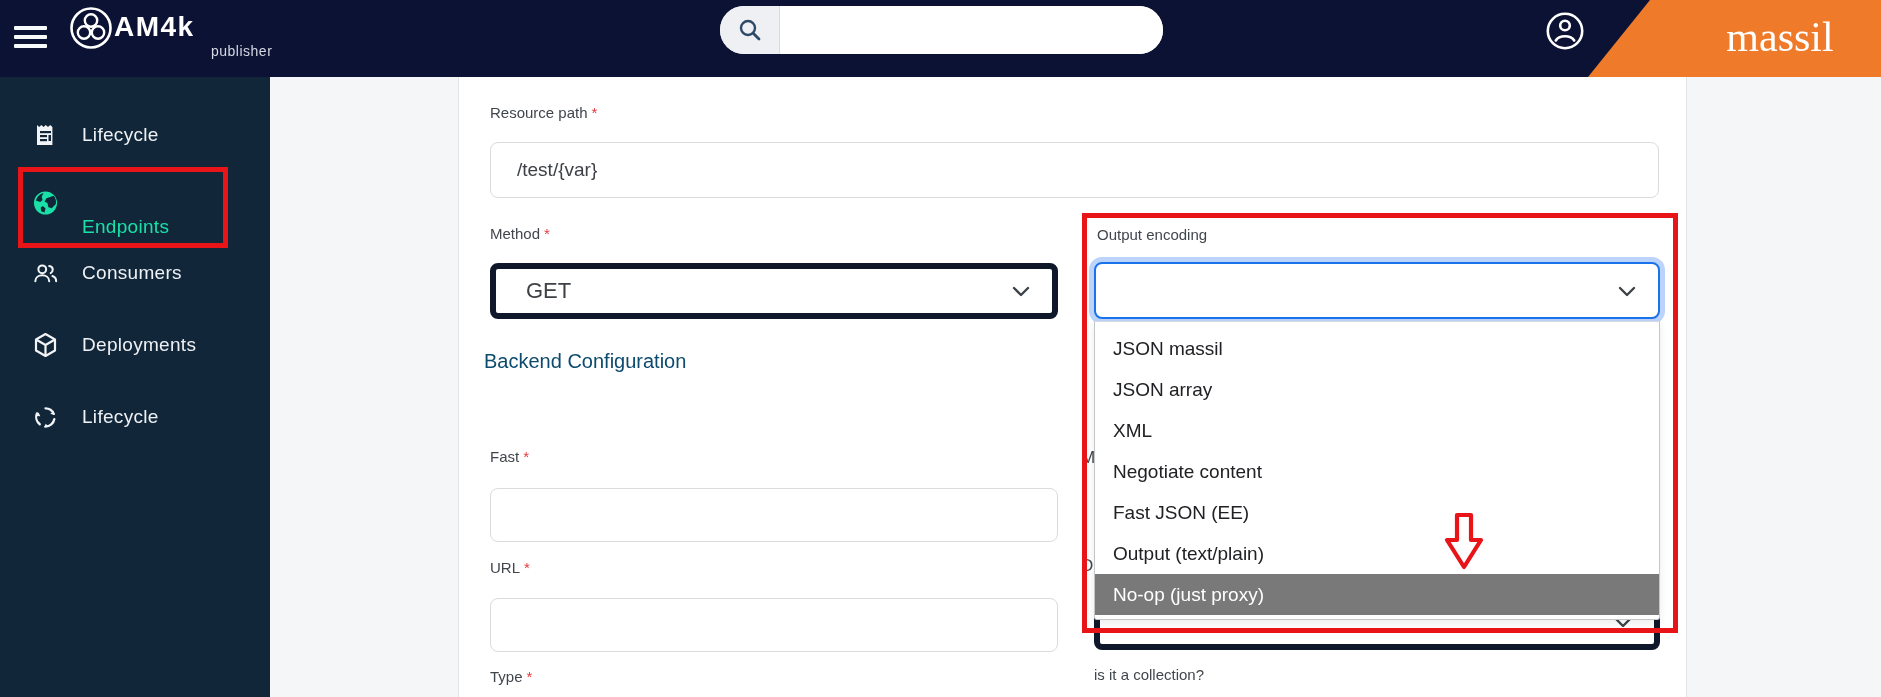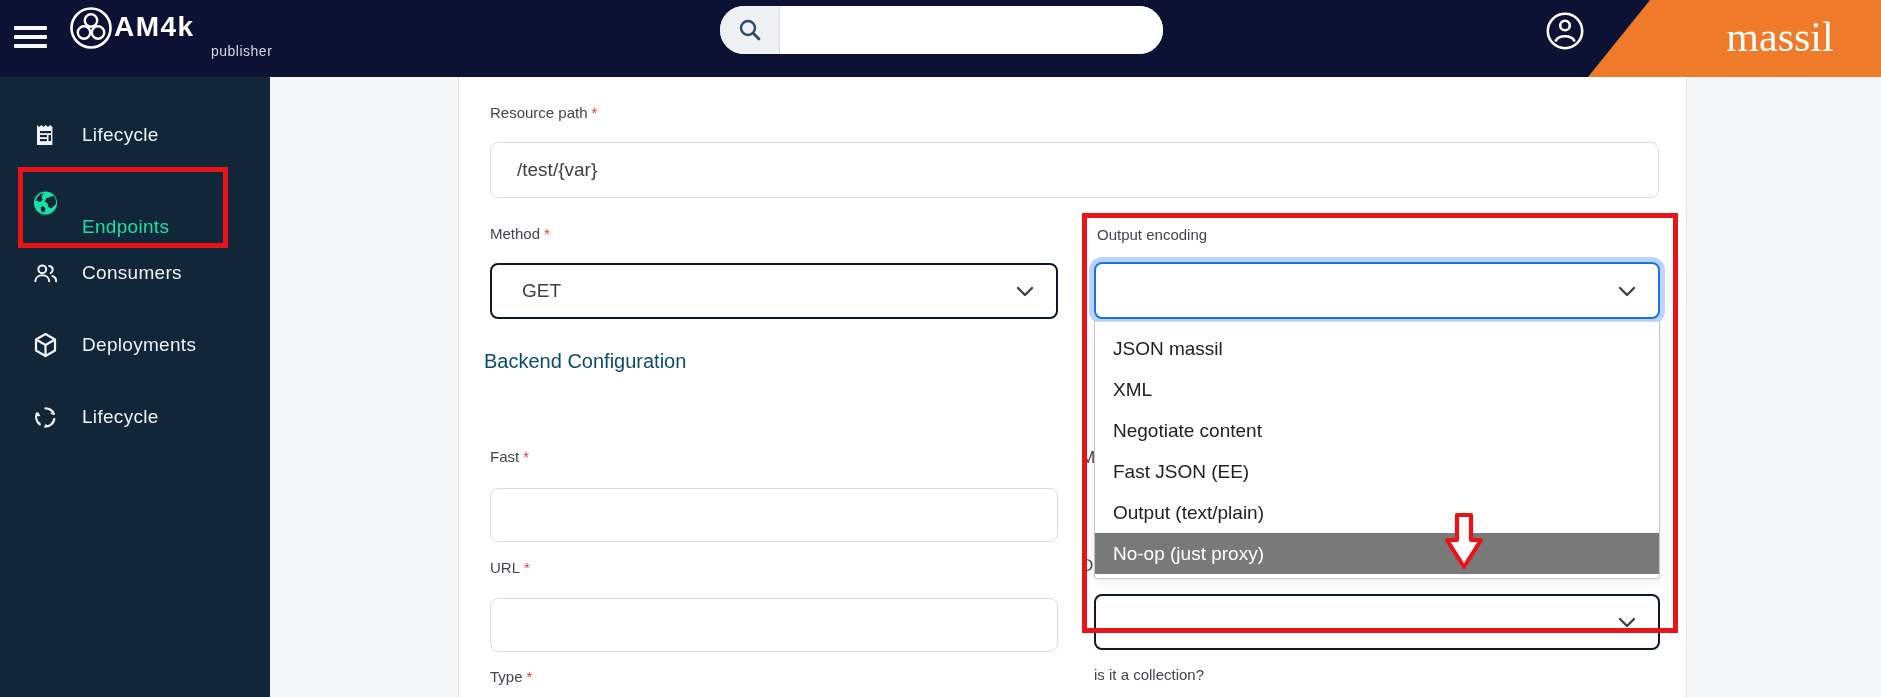--- a/index.html
+++ b/index.html
@@ -37,22 +37,22 @@
   
   .card { position:absolute; left:458px; top:77px; width:1229px; height:620px; background:#ffffff;
           border-left:1px solid #e2e4e8; border-right:1px solid #e2e4e8; z-index:1; }
 
   .lbl { position:absolute; font-size:15px; color:#41464d; z-index:3; white-space:nowrap; }
   .req { color:#e5393c; margin-left:4px; }
   .section-heading { position:absolute; left:484px; top:350px; font-size:20px; color:#0c4a6e; z-index:3; }
 
   .inputbox { position:absolute; background:#fff; border:1px solid #d9dbde; border-radius:8px;
               font-size:19px; color:#3d4145; display:flex; align-items:center; padding:0 26px; z-index:3; }
-  .selectbox { position:absolute; background:#fff; border:2px solid #0f172a; border-radius:8px;
-               font-size:19px; color:#3d4145; display:flex; align-items:center; padding:0 30px; z-index:3; cursor:pointer; }
+  .selectbox { position:absolute; background:#fff; border:6px solid #0f172a; border-radius:8px;
+               font-size:22px; color:#3d4145; display:flex; align-items:center; padding:0 30px; z-index:3; cursor:pointer; }
   .selectbox .chev { position:absolute; right:22px; top:50%; margin-top:-5px; }
 
   .select-focused { position:absolute; left:1094px; top:262px; width:566px; height:57px; background:#fff;
                     border:2px solid #1a73e8; border-radius:8px; box-shadow:0 0 0 5px #bcd4fb; z-index:4; cursor:pointer; }
   .select-focused .chev { position:absolute; right:22px; top:50%; margin-top:-5px; }
 
   .hidden-label { position:absolute; left:1081px; font-size:17px; color:#41464d; z-index:2; white-space:nowrap; }
 
   
   .dropdown { position:absolute; left:1094px; top:321px; width:566px; background:#ffffff;
@@ -220,20 +220,21 @@
   <div class="lbl" style="left:1097px; top:226px; z-index:5;">Output encoding</div>
   <div class="select-focused">
     <span></span>
     <svg class="chev chev-svg" width="18" height="11" viewBox="0 0 18 11">
       <polyline points="2,2 9,9 16,2" fill="none" stroke="#3c4247" stroke-width="2.4" stroke-linecap="round" stroke-linejoin="round"></polyline>
     </svg>
   </div>
 
   <div class="dropdown">
     <div class="dd-option">JSON massil</div>
+    <div class="dd-option">JSON array</div>
     <div class="dd-option">XML</div>
     <div class="dd-option">Negotiate content</div>
     <div class="dd-option">Fast JSON (EE)</div>
     <div class="dd-option">Output (text/plain)</div>
     <div class="dd-option highlighted">No-op (just proxy)</div>
   </div>
 
   <div class="anno-box anno-box-endpoints" style="z-index:25;"></div>
   <div class="anno-box anno-box-output"></div>
   <svg class="anno-arrow" width="42" height="60" viewBox="0 0 42 60">

